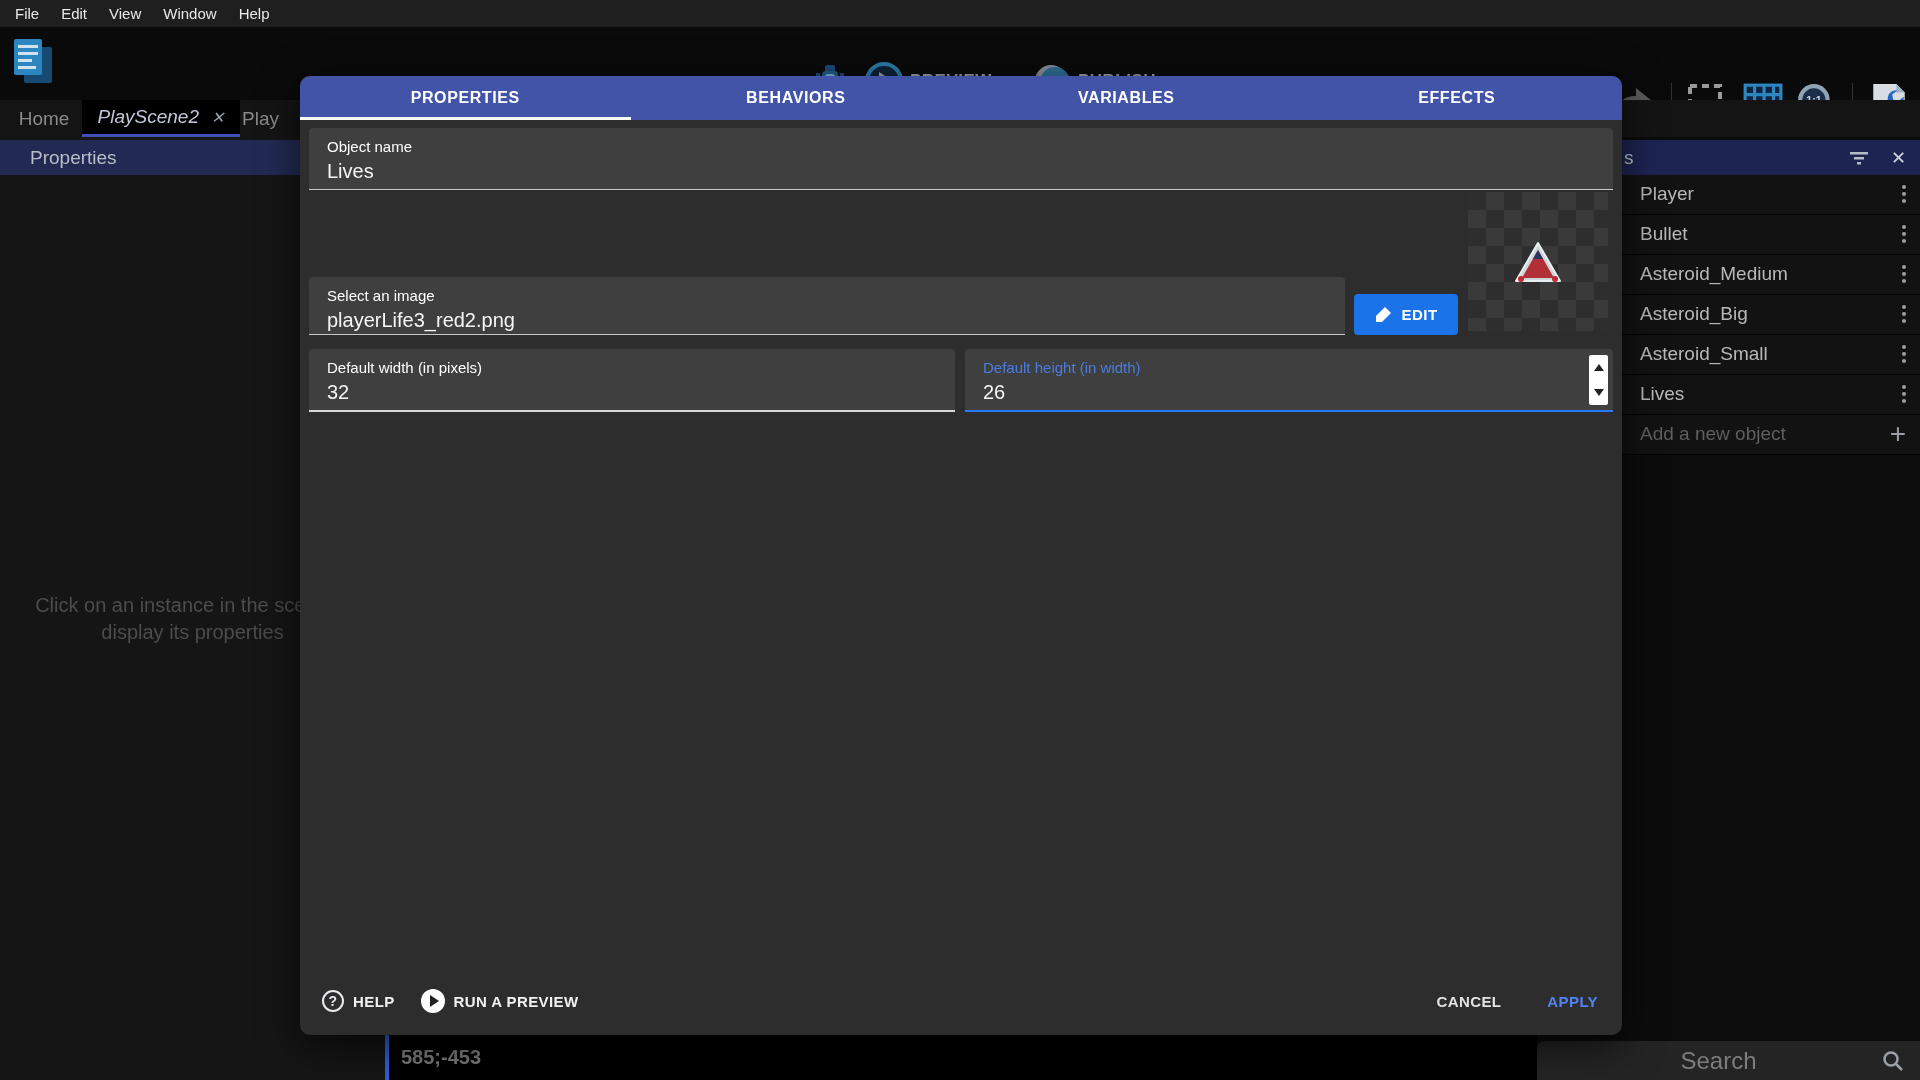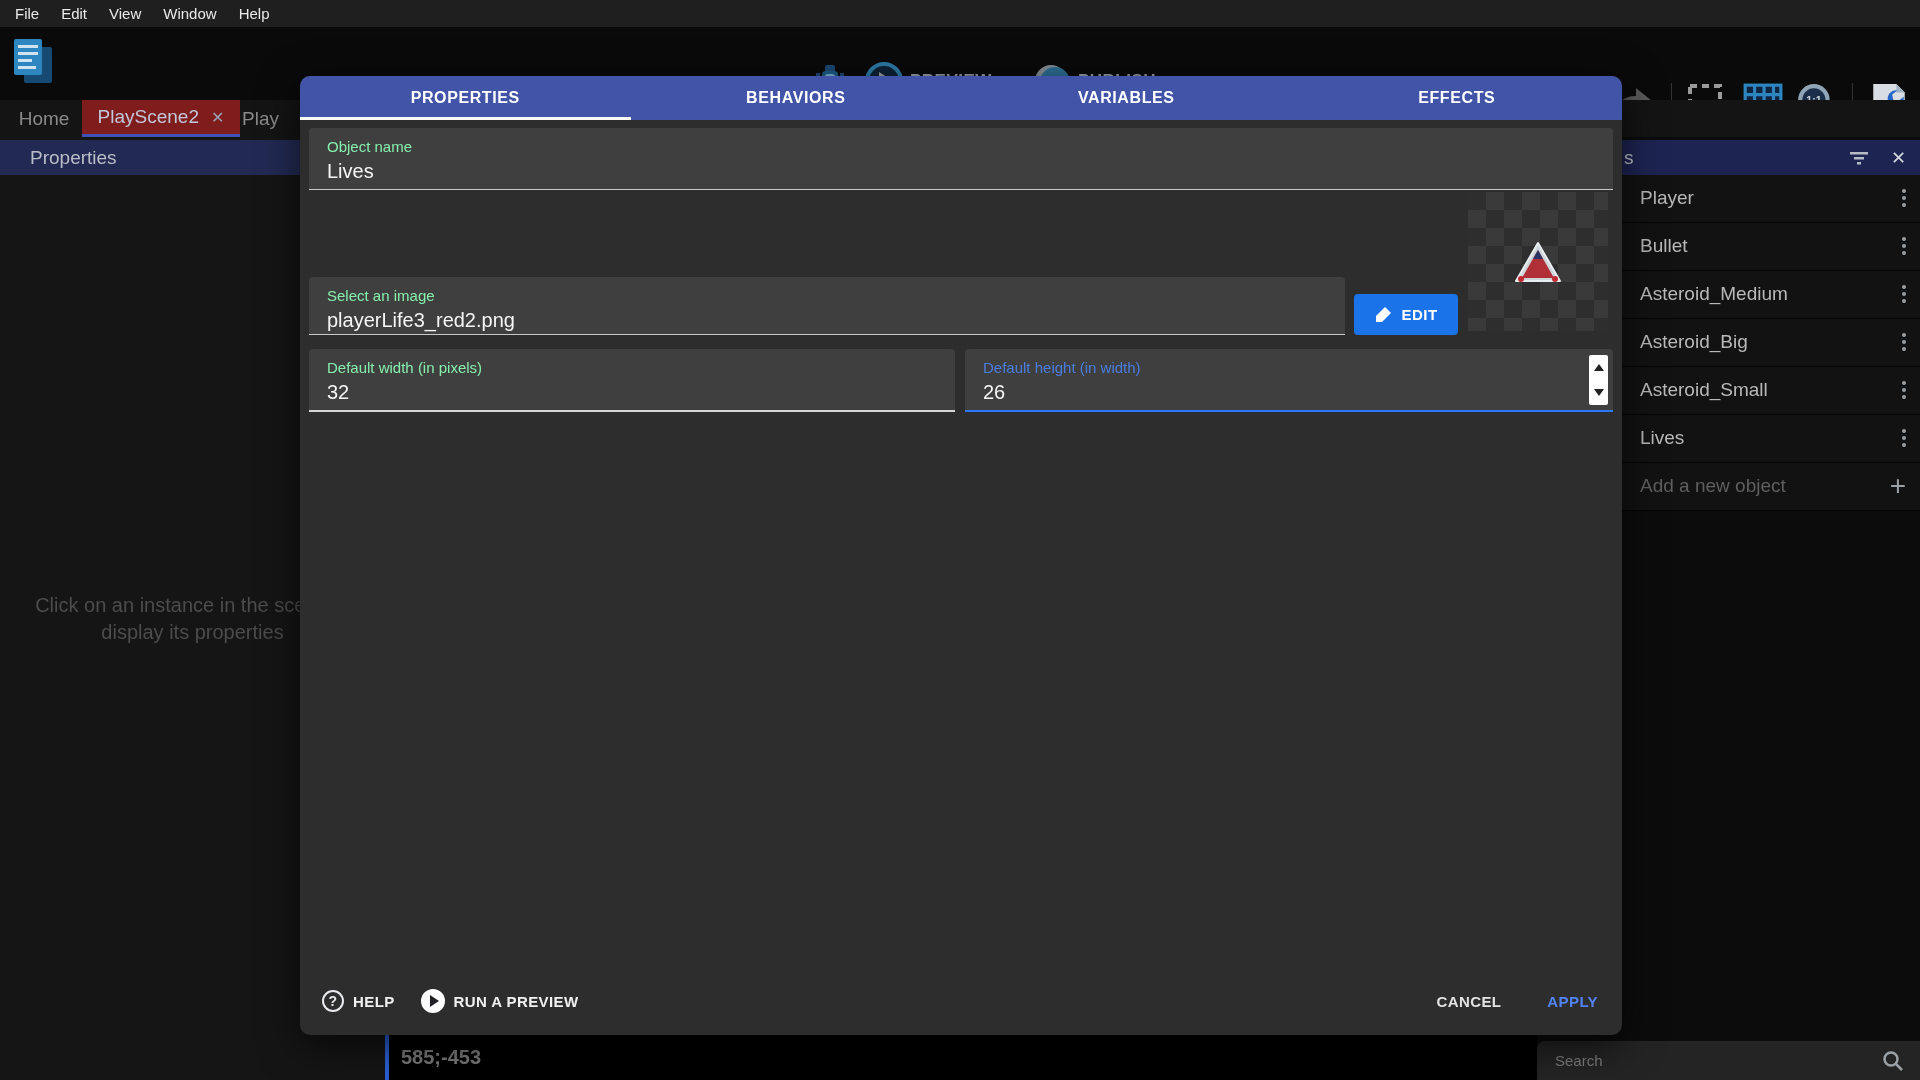--- a/index.html
+++ b/index.html
@@ -18,21 +18,21 @@
   .tb-center { position:absolute; left:810px; top:34px; display:flex; align-items:center; gap:14px; }
   .tb-label { color:#9aa0a6; font-size:17px; letter-spacing:.5px; margin-left:6px; }
   .tb-right { position:absolute; right:10px; top:55px; display:flex; align-items:center; gap:11px; }
   .tb-divider { width:1px; height:40px; background:#333; margin:0 4px; }
 
   
   .tabstrip { position:absolute; left:0; top:100px; width:1920px; height:37px; background:#141414; z-index:5; }
   .etab { position:absolute; top:0; height:37px; display:flex; align-items:center; justify-content:center;
           font-size:19px; color:#8a8a8a; gap:12px; }
   .etab.home { left:6px; width:76px; }
-  .etab.active { left:82px; width:158px; background:#7f1d1d; color:#c3c7da; border-bottom:3px solid #3f51b5; }
+  .etab.active { left:82px; width:158px; background:#000000; color:#c3c7da; border-bottom:3px solid #3f51b5;font-style:italic; }
   .etab.play { left:240px; width:80px; justify-content:flex-start; padding-left:2px; }
   .etab .closex { font-size:16px; color:#9aa1b5; cursor:pointer; }
 
   
   .left-panel { position:absolute; left:0; top:137px; width:385px; height:943px; background:#151515; z-index:4; }
   .left-panel .hdr { position:absolute; left:0; top:3px; width:385px; height:35px; background:#222a54;
                      color:#b9bdc7; font-size:19px; line-height:35px; padding-left:30px; }
   .left-hint { position:absolute; left:0; top:455px; width:100%; padding:0 26px; text-align:center;
                color:#4c4c4c; font-size:20px; line-height:27px; }
 
@@ -41,47 +41,47 @@
                  border-left:4px solid #2c5fd6; display:flex; align-items:center; z-index:4; }
   .scene-strip .coords { color:#7b7b7b; font-size:20px; font-weight:700; margin-left:12px; }
 
   
   .obj-panel { position:absolute; left:1622px; top:137px; width:298px; height:943px; background:#0c0c0c; z-index:4; }
   .obj-panel .hdr { position:absolute; left:0; top:3px; width:298px; height:35px; background:#1d2452;
                     display:flex; align-items:center; color:#c0c4ce; font-size:19px; }
   .obj-panel .hdr .frag { margin-left:2px; }
   .obj-panel .hdr .hdr-icons { margin-left:auto; display:flex; align-items:center; gap:22px; margin-right:14px; }
   .obj-list { position:absolute; left:0; top:38px; width:298px; }
-  .obj-row { height:48px; background:#121212; border-bottom:1px solid #040404; display:flex; align-items:center;
+  .obj-row { height:40px; background:#121212; border-bottom:1px solid #040404; display:flex; align-items:center;
              color:#b9b9b9; font-size:19px; padding:0 14px 2px 18px; }
   .obj-row .kebab { margin-left:auto; color:#9aa0a6; font-size:20px; letter-spacing:0; line-height:1;
                     display:flex; flex-direction:column; gap:3px; align-items:center; cursor:pointer; }
   .kebab i { width:4px; height:4px; border-radius:50%; background:#9aa0a6; display:block; }
   .obj-row.add { color:#5f5f5f; }
   .obj-row.add .plus { margin-left:auto; color:#9aa0a6; font-size:28px; font-weight:400; cursor:pointer; }
 
   
   .searchbar { position:absolute; left:1537px; top:1041px; width:383px; height:39px; background:#242424;
                border-radius:8px 0 0 0; display:flex; align-items:center; z-index:5; }
   .searchbar input { flex:1; background:transparent; border:none; outline:none; color:#d0d0d0;
-                     font-size:15px; padding-left:18px; font-family:inherit; }
+                     font-size:24px; padding-left:18px; font-family:inherit;text-align:center; }
   .searchbar input::placeholder { color:#7d7d7d; }
   .searchbar .mag { margin-right:16px; }
 
   
   .dialog { position:absolute; left:300px; top:76px; width:1322px; height:959px; background:#2d2d2d;
             border-radius:10px; box-shadow:0 10px 40px rgba(0,0,0,.65); z-index:20; }
   .dlg-tabs { position:absolute; left:0; top:0; width:1322px; height:44px; background:#4254a8;
               border-radius:10px 10px 0 0; display:flex; }
   .dlg-tab { width:25%; display:flex; align-items:center; justify-content:center; color:#fff;
              font-size:16px; font-weight:700; letter-spacing:.6px; position:relative; cursor:pointer; }
   .dlg-tab.active::after { content:""; position:absolute; left:0; bottom:0; width:100%; height:3px; background:#fafafa; }
 
   .field { position:absolute; background:#3f3f3f; border-radius:4px 4px 0 0; }
-  .field .flabel { position:absolute; left:18px; top:10px; font-size:15px; color:#86efac; }
+  .field .flabel { position:absolute; left:18px; top:10px; font-size:15px; color:#ffffff; }
   .field input { position:absolute; left:18px; top:32px; right:12px; background:transparent; border:none;
                  outline:none; color:#f5f5f5; font-size:20px; font-family:inherit; width:90%; }
   .f-objname  { left:9px;   top:52px;  width:1304px; height:62px; border-bottom:1px solid #c9c9c9; }
   .f-image    { left:9px;   top:201px; width:1036px; height:58px; border-bottom:1px solid #c9c9c9; }
   .f-width    { left:9px;   top:273px; width:646px;  height:63px; border-bottom:2px solid #d6d6d6; }
   .f-height   { left:665px; top:273px; width:648px;  height:63px; border-bottom:2px solid #2979ff; }
   .f-height .flabel { color:#4a7de0; }
 
   .spinner { position:absolute; right:5px; top:6px; width:19px; height:50px; background:#fff; border-radius:2px;
              display:flex; flex-direction:column; align-items:center; justify-content:space-around; cursor:pointer; }

